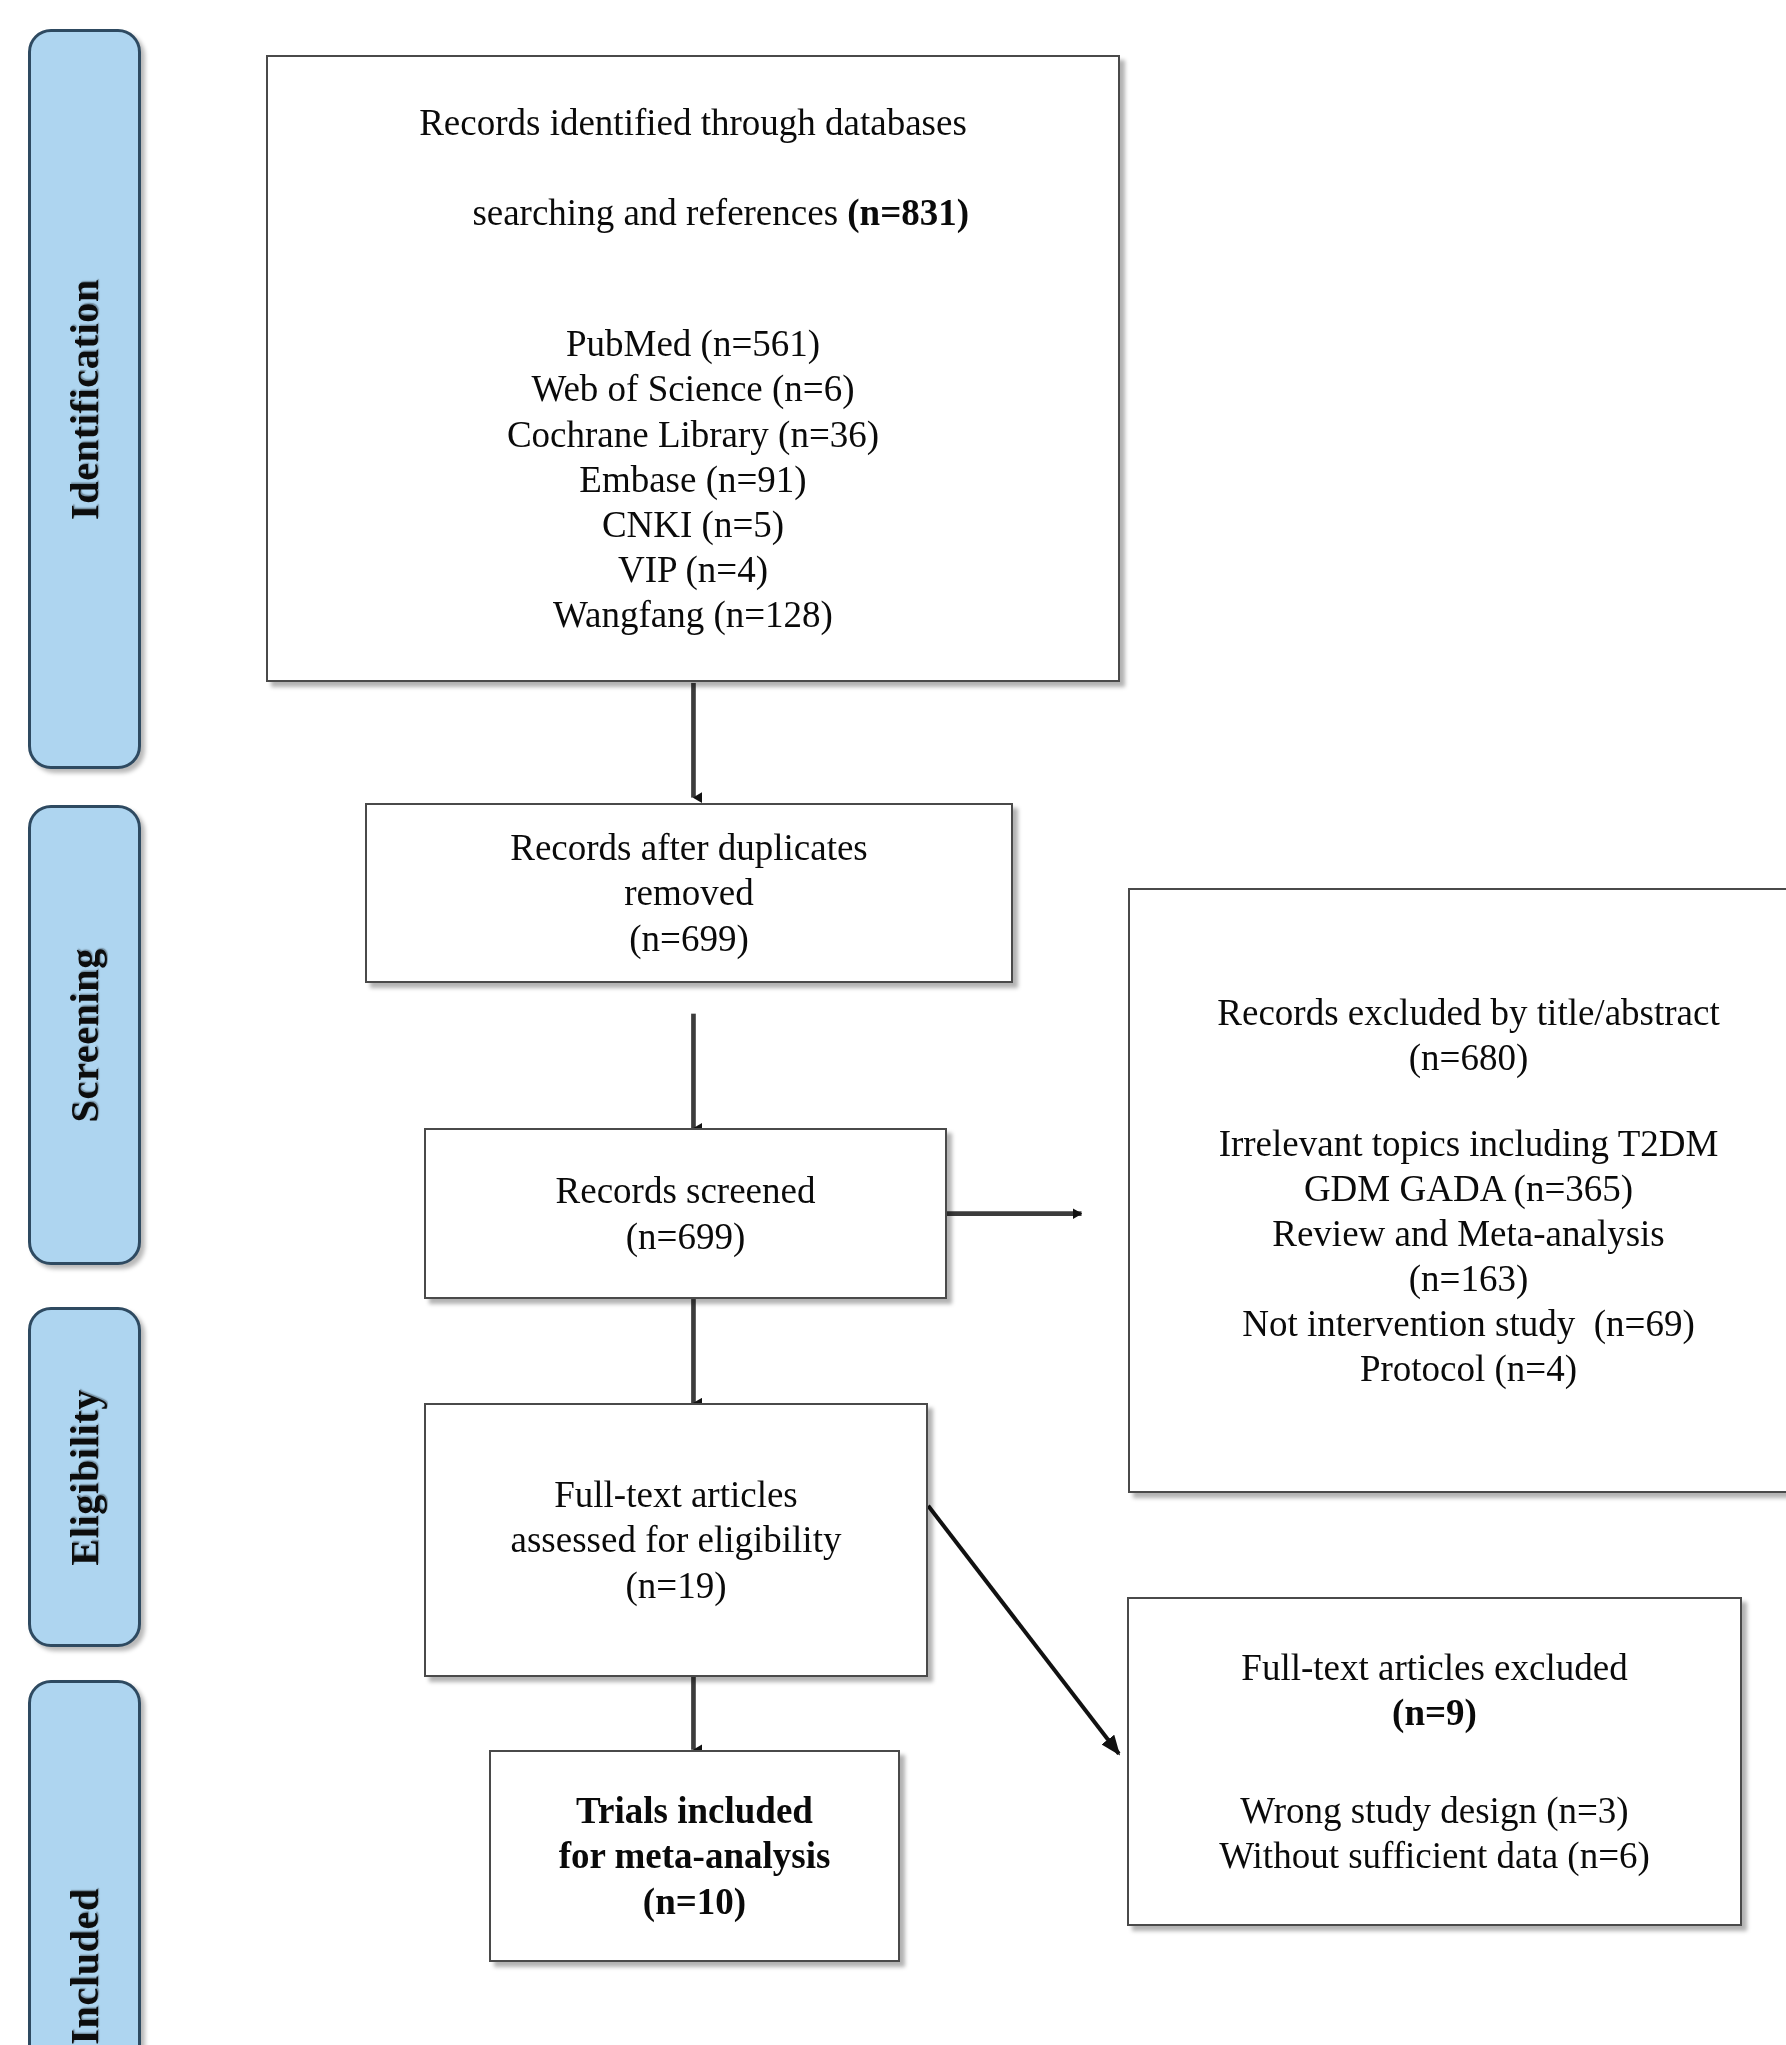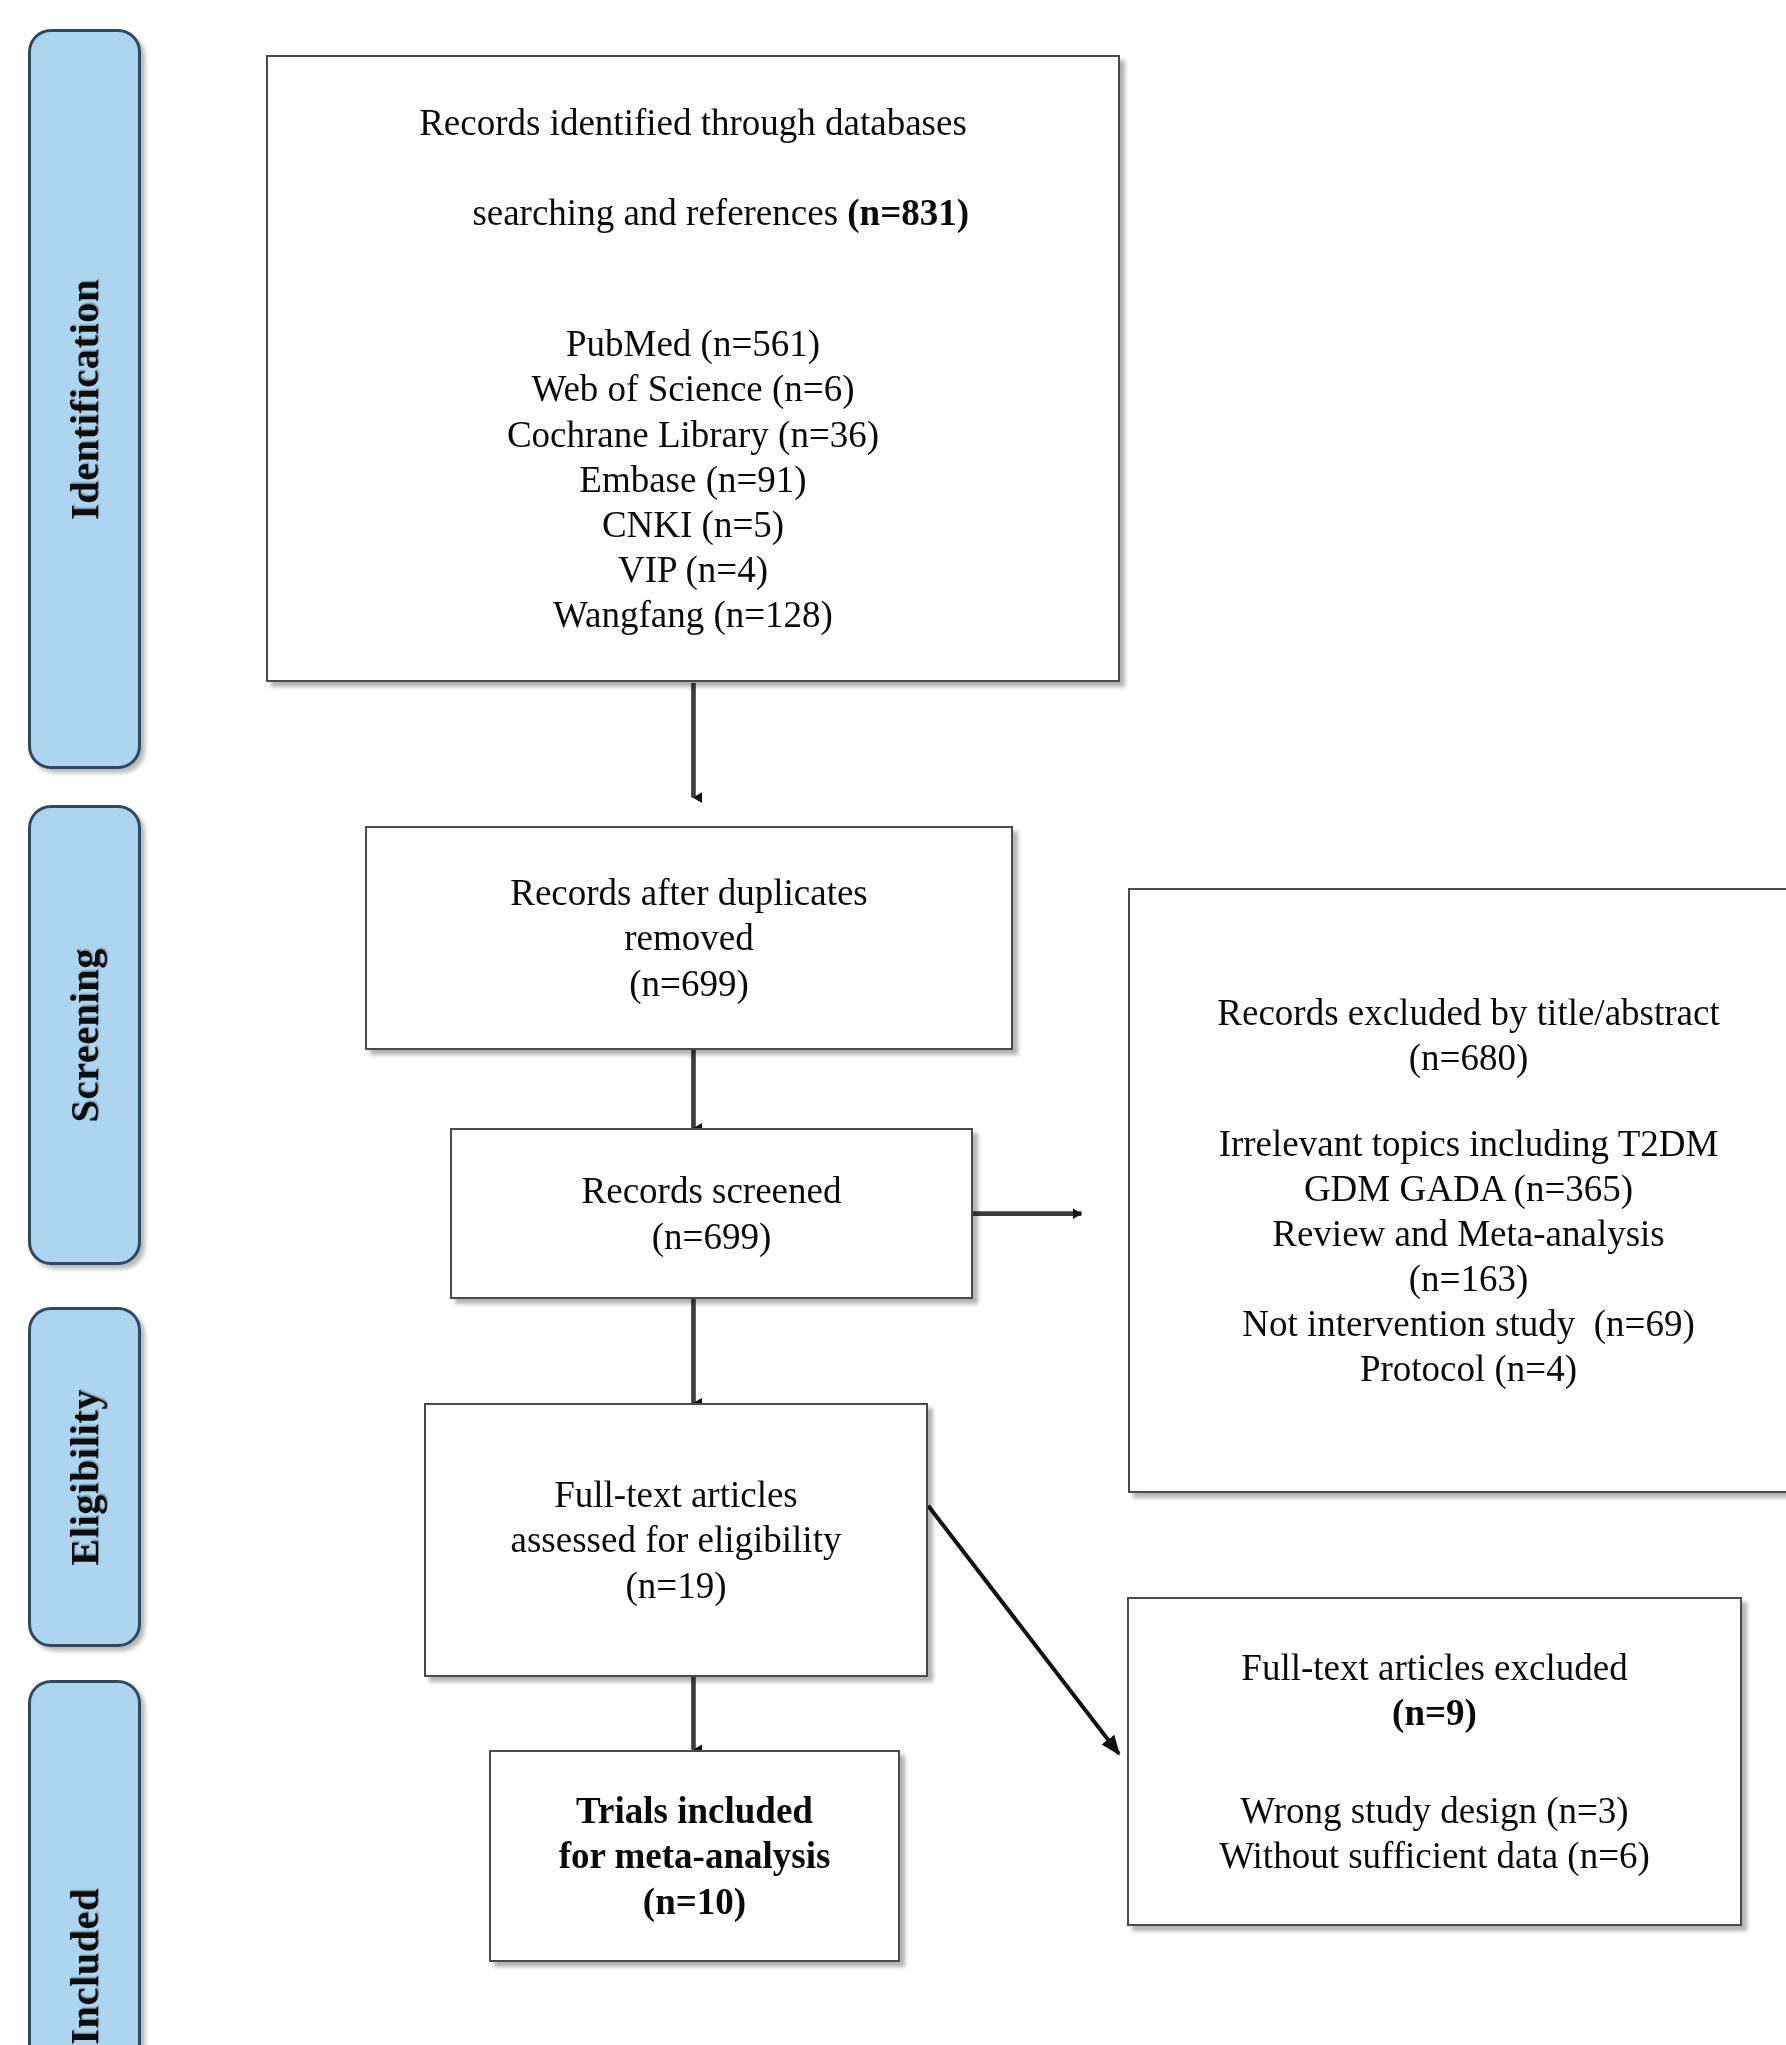--- a/index.html
+++ b/index.html
@@ -134,27 +134,27 @@
     <div class="spacer-md"></div>
     <div class="line">PubMed (n=561)</div>
     <div class="line">Web of Science (n=6)</div>
     <div class="line">Cochrane Library (n=36)</div>
     <div class="line">Embase (n=91)</div>
     <div class="line">CNKI (n=5)</div>
     <div class="line">VIP (n=4)</div>
     <div class="line">Wangfang (n=128)</div>
   </div>
 
-  <div class="flow-box" style="left:365px; top:826px; width:648px; height:224px;">
+  <div class="flow-box" style="left:365px; top:803px; width:648px; height:180px;">
     <div class="line">Records after duplicates</div>
     <div class="line">removed</div>
     <div class="line">(n=699)</div>
   </div>
 
-  <div class="flow-box" style="left:424px; top:1128px; width:523px; height:171px;margin-left:26px;">
+  <div class="flow-box" style="left:424px; top:1128px; width:523px; height:171px;">
     <div class="line">Records screened</div>
     <div class="line">(n=699)</div>
   </div>
 
   <div class="flow-box" style="left:1128px; top:888px; width:681px; height:605px;">
     <div class="line">Records excluded by title/abstract</div>
     <div class="line">(n=680)</div>
     <div class="spacer-md"></div>
     <div class="line">Irrelevant topics including T2DM</div>
     <div class="line">GDM GADA (n=365)</div>

